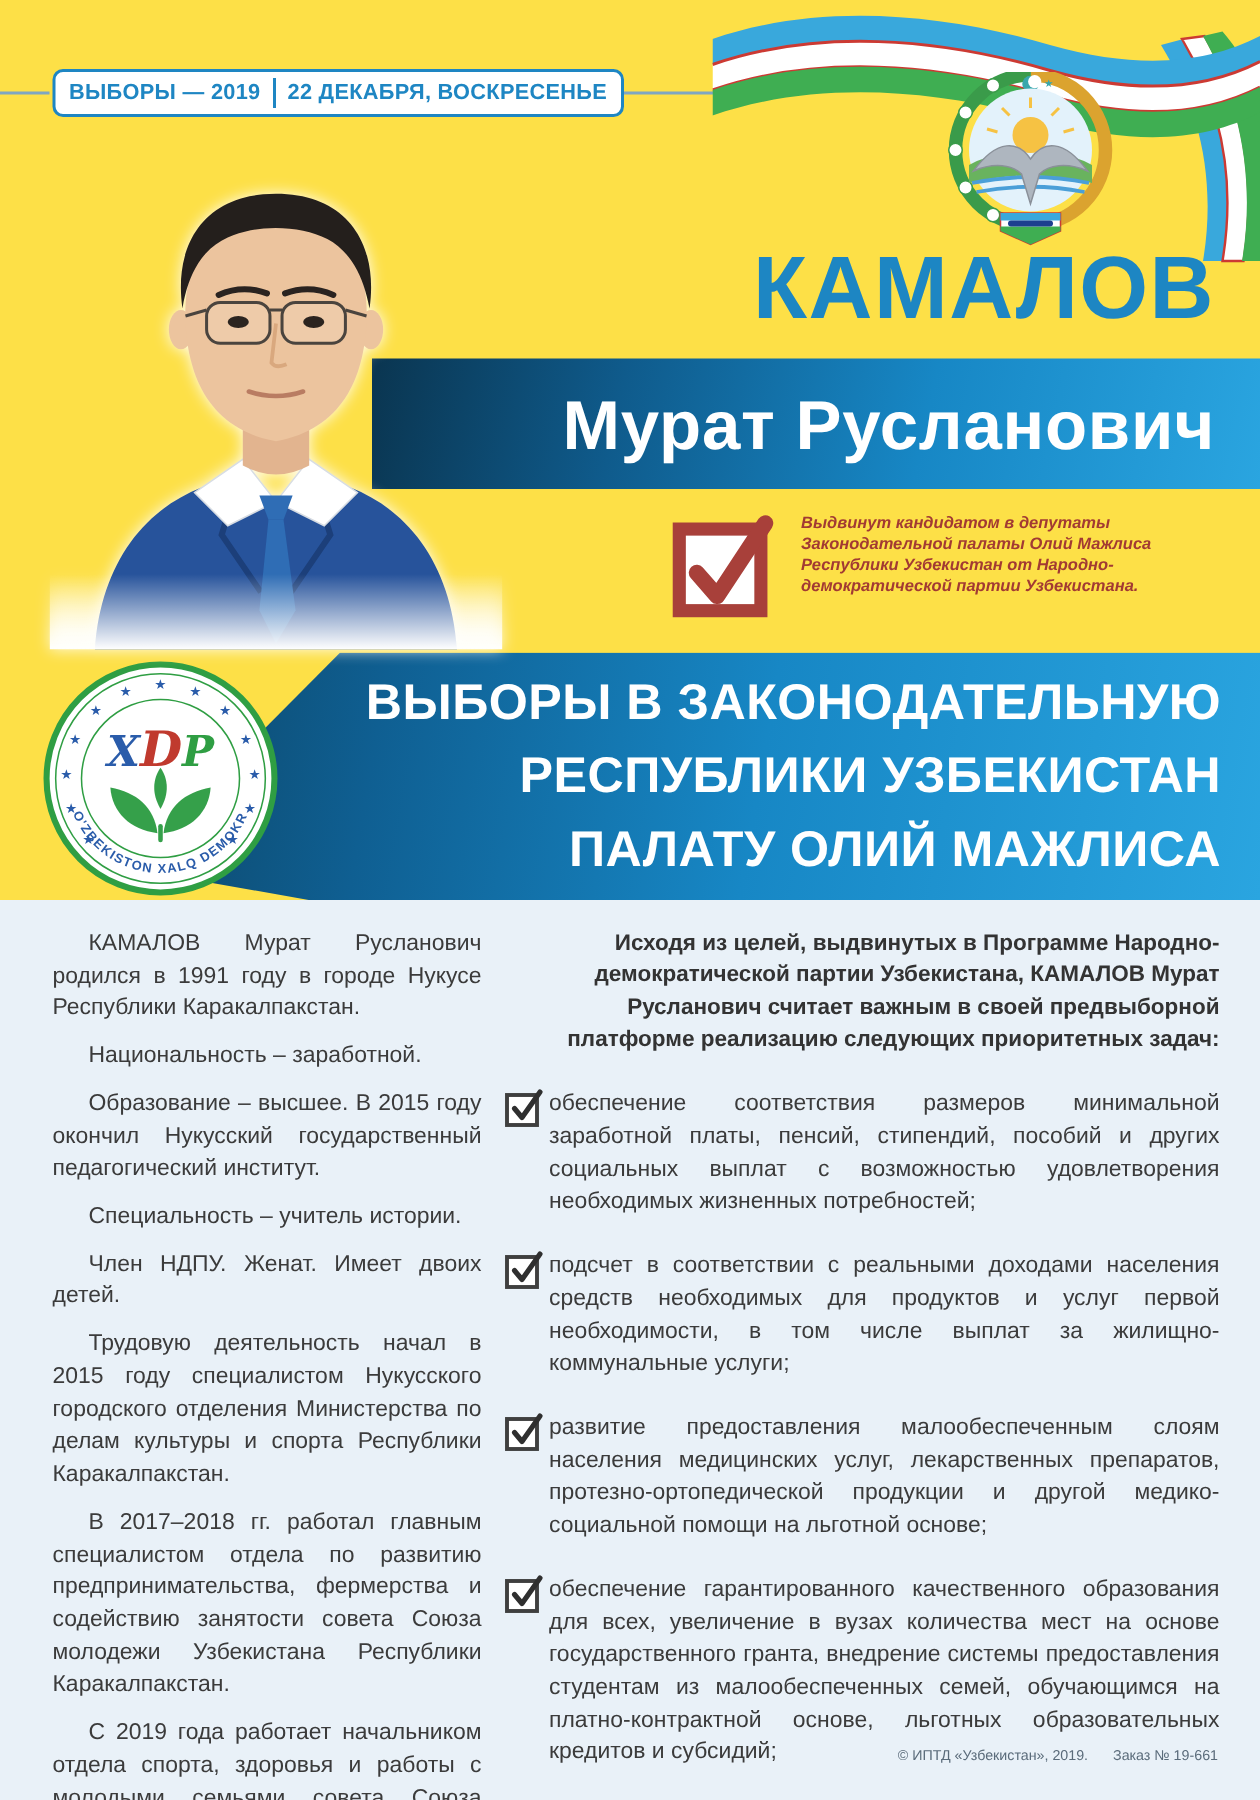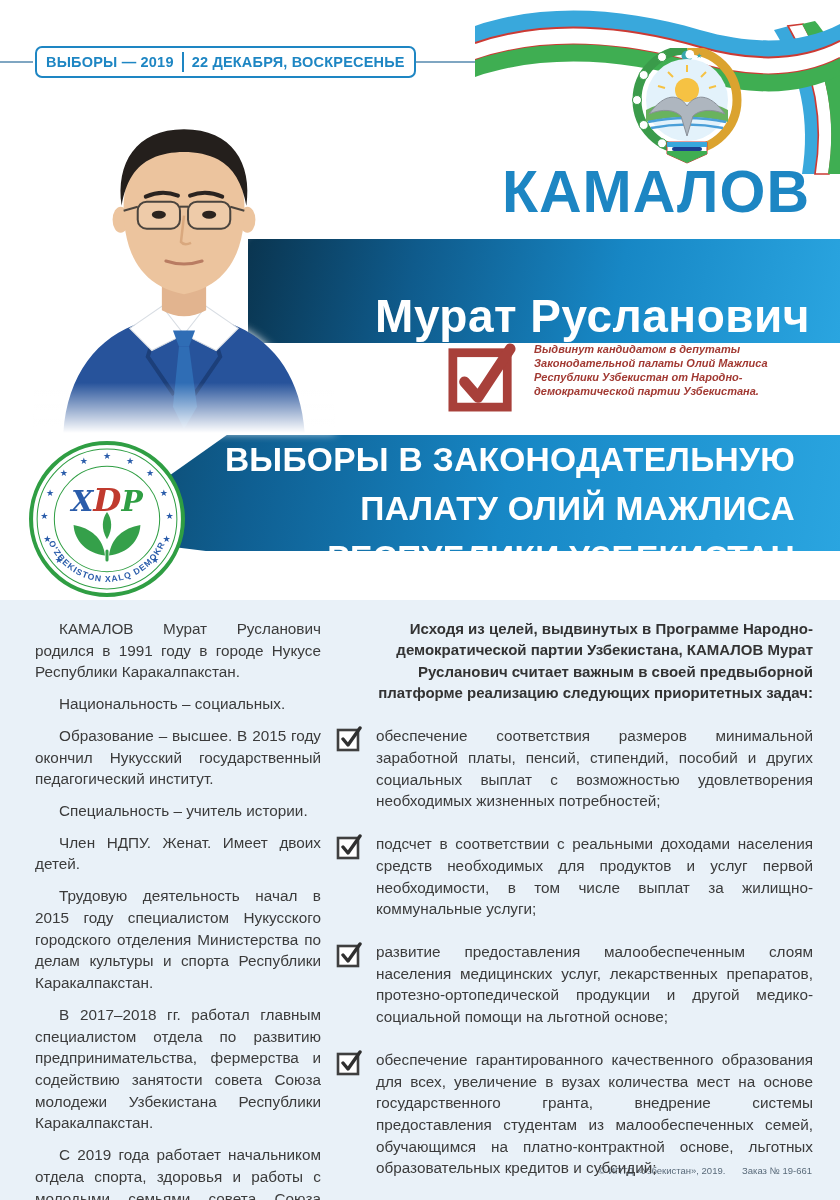--- a/index.html
+++ b/index.html
@@ -1,16 +1,16 @@
 <!DOCTYPE html>
 <html><head>
 <meta charset="utf-8">
 <style>
   html,body{margin:0;padding:0;background:#cfd6dd;}
-  .page{position:relative;width:840px;height:1200px;background:#ffffff;overflow:hidden;
+  .page{position:relative;width:840px;height:1200px;background:#fde047;overflow:hidden;
         font-family:"Liberation Sans", sans-serif;margin:0 auto;}
 
   
   .rule{position:absolute;height:2px;background:#7fa6c2;}
   .rule-left{left:0;top:61px;width:33px;}
   .rule-right{left:325px;top:61px;width:198px;}
   .badge{position:absolute;left:35px;top:46px;height:28px;display:flex;align-items:center;
          border:2px solid #1e86c3;border-radius:7px;color:#1e86c3;font-weight:bold;
          font-size:14.5px;letter-spacing:.2px;background:#fff;padding:0 9px;white-space:nowrap;}
   .badge .div{width:2px;height:20px;background:#1e86c3;margin:0 8px;}
@@ -19,49 +19,49 @@
   .ribbon{position:absolute;right:0;top:0;width:365px;height:178px;}
   .emblem{position:absolute;left:612px;top:48px;width:150px;height:118px;}
 
   
   .portrait{position:absolute;left:33px;top:93px;width:302px;height:340px;z-index:3;
             filter:drop-shadow(0 0 5px rgba(255,255,255,.95));}
 
   
   .surname{position:absolute;right:30px;top:163px;z-index:1;color:#1d86c3;font-weight:bold;
            font-size:59px;letter-spacing:1px;line-height:1;margin-left:23px;}
-  .name-banner{position:absolute;left:248px;right:0;top:239px;height:104px;z-index:2;
+  .name-banner{position:absolute;left:248px;right:0;top:239px;height:87px;z-index:2;
           background:linear-gradient(102deg,#0a3550 0%,#0f5b8c 28%,#1787c5 62%,#2aa5e0 100%);
-          display:flex;align-items:flex-end;justify-content:flex-end;padding-right:30px;box-sizing:border-box;}
+          display:flex;align-items:center;justify-content:flex-end;padding-right:30px;box-sizing:border-box;}
   .name-banner span{color:#fff;font-weight:bold;font-size:46px;letter-spacing:.5px;}
 
   
   .nomination{position:absolute;left:448px;top:341px;display:flex;gap:18px;z-index:1;}
   .red-check{width:68px;height:72px;flex:0 0 auto;}
   .nomination p{margin:2px 0 0 0;width:300px;color:#a23a33;font-weight:bold;font-style:italic;
                 font-size:11px;line-height:1.27;}
 
   
-  .main-banner{position:absolute;left:0;right:0;top:435px;height:116px;z-index:1;
+  .main-banner{position:absolute;left:0;right:0;top:435px;height:165px;z-index:1;
       background:linear-gradient(100deg,#0b3850 0%,#0f5f92 30%,#1787c5 60%,#2aa5e0 100%);
       clip-path:polygon(27% 0%,100% 0%,100% 100%,24.5% 100%,10% 87%);
-      display:flex;justify-content:flex-end;padding-right:45px;box-sizing:border-box;}
+      display:flex;align-items:center;justify-content:flex-end;padding-right:26px;box-sizing:border-box;}
   .main-banner .lines{text-align:right;color:#fff;font-weight:bold;font-size:33.5px;
       line-height:1.47;letter-spacing:.3px;}
   .party-logo{position:absolute;left:28px;top:440px;width:158px;height:158px;z-index:2;}
 
   
   .content{position:absolute;left:0;right:0;top:600px;bottom:0;background:#e9f1f8;z-index:0;}
   .col-left{position:absolute;left:35px;top:18px;width:286px;color:#3b3b3b;}
   .col-left p{margin:0 0 10px 0;font-size:15.3px;line-height:1.42;text-align:justify;
               text-indent:24px;}
   .col-right{position:absolute;left:336px;top:18px;width:477px;color:#3b3b3b;}
   .intro{font-weight:bold;text-align:right;font-size:15px;line-height:1.42;margin:0 0 22px 0;
          color:#333;}
-  .item{display:flex;gap:13px;margin:0 0 21px 0;}
+  .item{display:flex;gap:3px;margin:0 0 21px 0;}
   .item .box{flex:0 0 auto;width:27px;height:26px;margin-top:1px;}
   .item p{margin:0;font-size:15.3px;line-height:1.42;text-align:justify;}
 
   .imprint{position:absolute;right:28px;bottom:24px;font-size:9.5px;color:#5a6b7a;}
   .imprint span{margin-left:14px;}
 </style>
 </head>
 <body>
 
 <div class="page">
@@ -183,22 +183,22 @@
     <svg class="red-check" viewBox="0 0 70 74">
       <rect x="5" y="12" width="56" height="56" fill="#ffffff" stroke="#a8403a" stroke-width="9"></rect>
       <path d="M17,42 L31,58 L64,8" fill="none" stroke="#a8403a" stroke-width="11" stroke-linecap="round" stroke-linejoin="round"></path>
     </svg>
     <p>Выдвинут кандидатом в депутаты Законодательной палаты Олий Мажлиса Республики Узбекистан от Народно-демократической партии Узбекистана.</p>
   </div>
 
   <div class="main-banner">
     <div class="lines">
       <div>ВЫБОРЫ В ЗАКОНОДАТЕЛЬНУЮ</div>
+      <div>РЕСПУБЛИКИ УЗБЕКИСТАН</div>
       <div>ПАЛАТУ ОЛИЙ МАЖЛИСА</div>
-      <div>РЕСПУБЛИКИ УЗБЕКИСТАН</div>
     </div>
   </div>
 
   <svg class="party-logo" viewBox="0 0 156 156">
     <circle cx="78" cy="78" r="75" fill="#ffffff" stroke="#2f9e43" stroke-width="4"></circle>
     <circle cx="78" cy="78" r="69" fill="none" stroke="#2f9e43" stroke-width="1"></circle>
     <circle cx="78" cy="78" r="52" fill="none" stroke="#2f9e43" stroke-width="1"></circle>
     <g fill="#2a5caa" font-size="9" text-anchor="middle">
       <text x="30.5" y="121">★</text>
         <text x="19.1" y="101">★</text>
@@ -227,21 +227,21 @@
       <path d="M76,114 C58,112 46,100 45,84 C62,87 74,97 76,114 Z"></path>
       <path d="M80,114 C98,112 110,100 111,84 C94,87 82,97 80,114 Z"></path>
       <path d="M78,98 C72,88 73,78 78,71 C83,78 84,88 78,98 Z"></path>
       <rect x="76.5" y="108" width="3" height="12" rx="1.5"></rect>
     </g>
   </svg>
 
   <div style="position:absolute;left:0;right:0;top:600px;bottom:0;z-index:2;">
     <div class="col-left">
       <p>КАМАЛОВ Мурат Русланович родился в 1991 году в городе Нукусе Республики Каракалпакстан.</p>
-      <p>Национальность – социальных.</p>
+      <p>Национальность – заработной.</p>
       <p>Образование – высшее. В 2015 году окончил Нукусский государственный педагогический институт.</p>
       <p>Специальность – учитель истории.</p>
       <p>Член НДПУ. Женат. Имеет двоих детей.</p>
       <p>Трудовую деятельность начал в 2015 году специалистом Нукусского городского отделения Министерства по делам культуры и спорта Республики Каракалпакстан.</p>
       <p>В 2017–2018 гг. работал главным специалистом отдела по развитию предпринимательства, фермерства и содействию занятости совета Союза молодежи Узбекистана Республики Каракалпакстан.</p>
       <p>С 2019 года работает начальником отдела спорта, здоровья и работы с молодыми семьями совета Союза молодежи Узбекистана Республики Каракалпакстан.</p>
     </div>
 
     <div class="col-right">
       <p class="intro">Исходя из целей, выдвинутых в Программе Народно-демократической партии Узбекистана, КАМАЛОВ Мурат Русланович считает важным в своей предвыборной платформе реализацию следующих приоритетных задач:</p>

